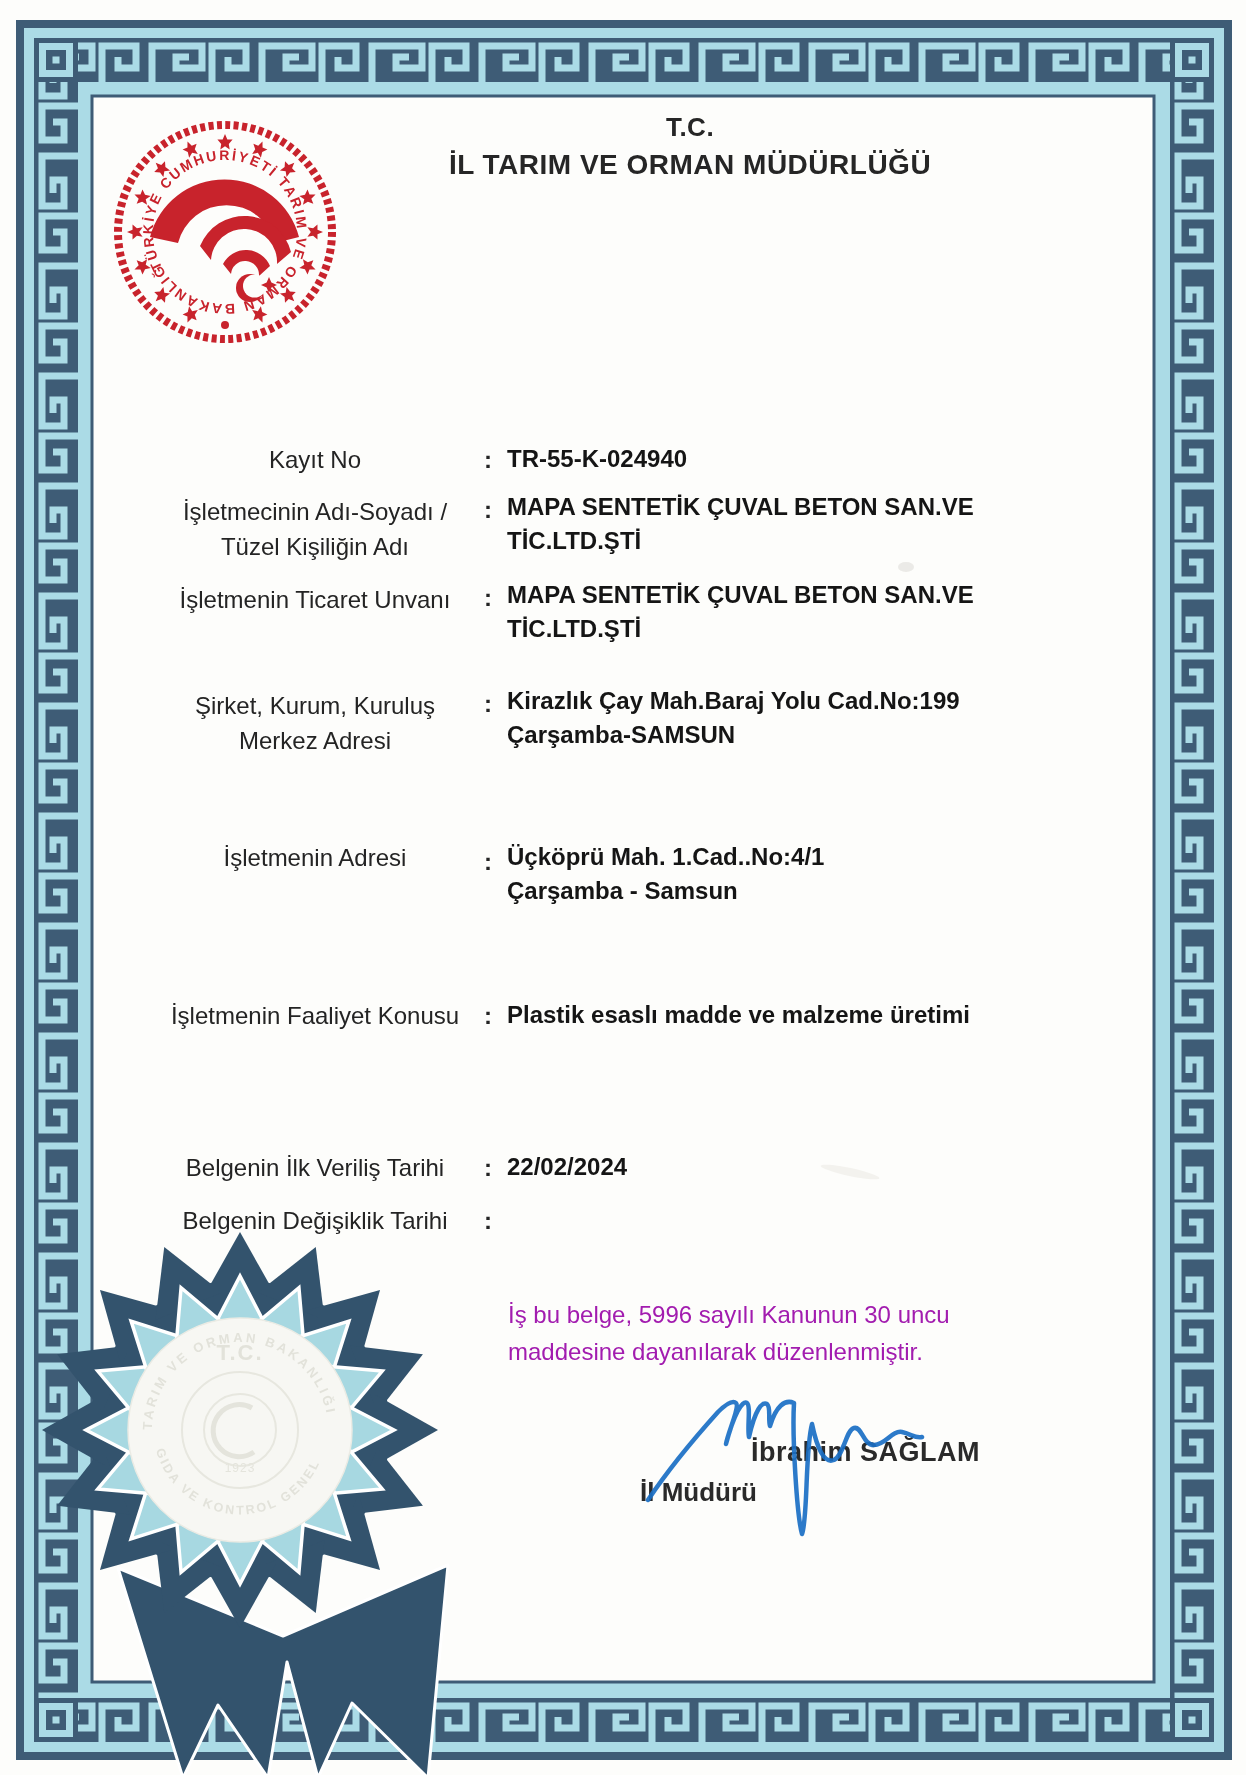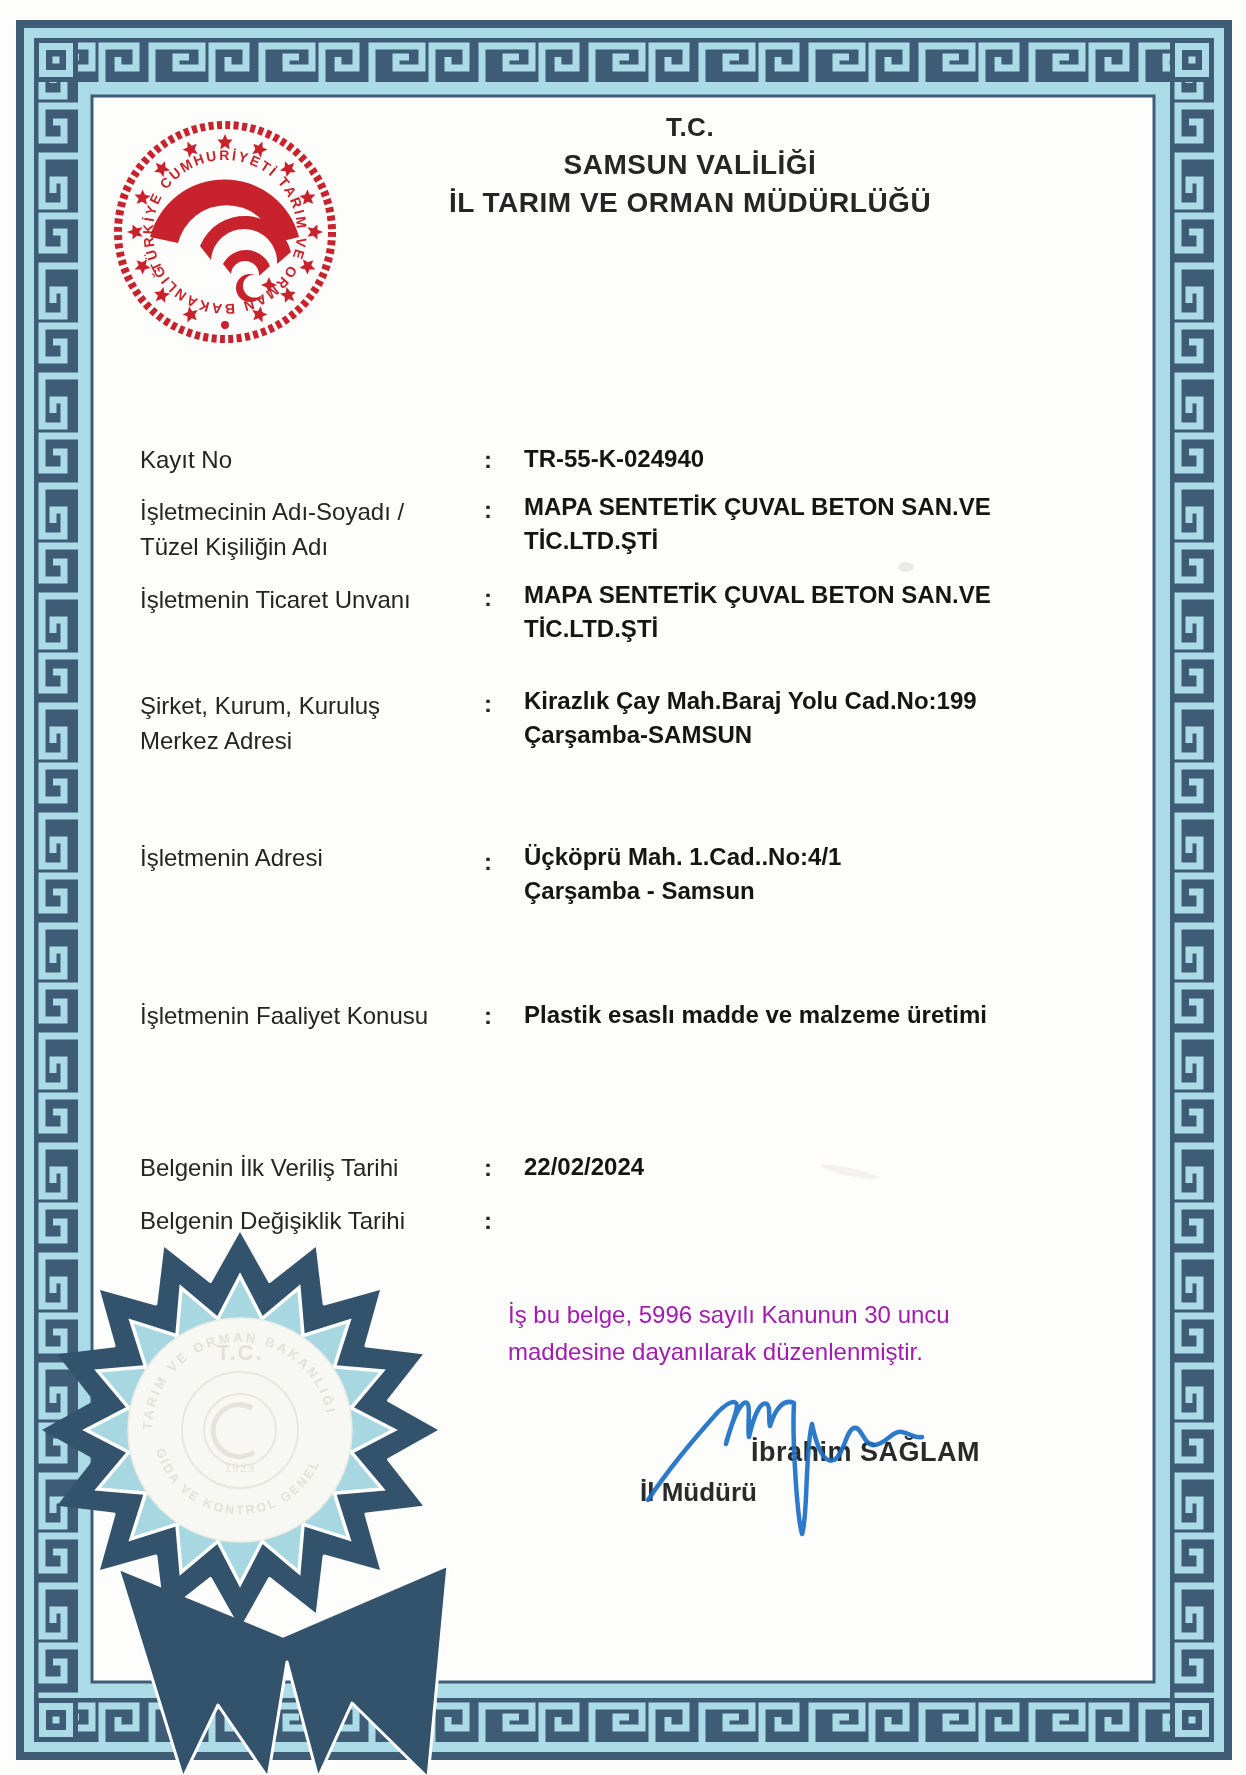--- a/index.html
+++ b/index.html
@@ -19,27 +19,28 @@
     text-align:center;font-weight:bold;color:#262626;
     letter-spacing:0.5px;
   }
   #header .h-line1{font-size:26px;line-height:38px;}
   #header .h-line{font-size:28px;line-height:38px;}
   
   .label{
     position:absolute;left:140px;width:350px;
     font-size:24px;line-height:35px;color:#242424;
     white-space:pre-line;
+    text-align:center;
   }
   .colon{
     position:absolute;left:484px;width:14px;
     font-size:24px;line-height:35px;color:#242424;font-weight:bold;
   }
   .value{
-    position:absolute;left:524px;width:600px;
+    position:absolute;left:507px;width:600px;
     font-size:24px;line-height:34px;color:#151515;font-weight:bold;
     white-space:pre-line;
   }
   #legal{
     left:508px;top:1288px;width:500px;
     font-size:24px;line-height:37px;color:#a21caf;
     white-space:pre-line;
     margin-top:8px;
   }
   #sig-name{
@@ -147,21 +148,20 @@
 
     <g>
       <circle cx="145" cy="176" r="14" fill="#c8232c"></circle>
       <circle cx="149.5" cy="174" r="11.5" fill="#fdfdfb"></circle>
       <path d="M164,165 L166.4,170.6 L172,173 L166.4,175.4 L164,181 L161.6,175.4 L156,173 L161.6,170.6 Z" fill="#c8232c"></path>
     </g>
   </svg>
 
   <div id="header" class="abs">
     <div class="h-line1">T.C.</div>
-    <div class="h-line">SAMSUN VALİLİĞİ</div>
     <div class="h-line">İL TARIM VE ORMAN MÜDÜRLÜĞÜ</div>
   </div>
 
   <div>
     <div class="label" style="top:442px">Kayıt No</div>
     <div class="colon" style="top:442px">:</div>
     <div class="value" style="top:442px">TR-55-K-024940</div>
 
     <div class="label" style="top:494px">İşletmecinin Adı-Soyadı /
 Tüzel Kişiliğin Adı</div>

